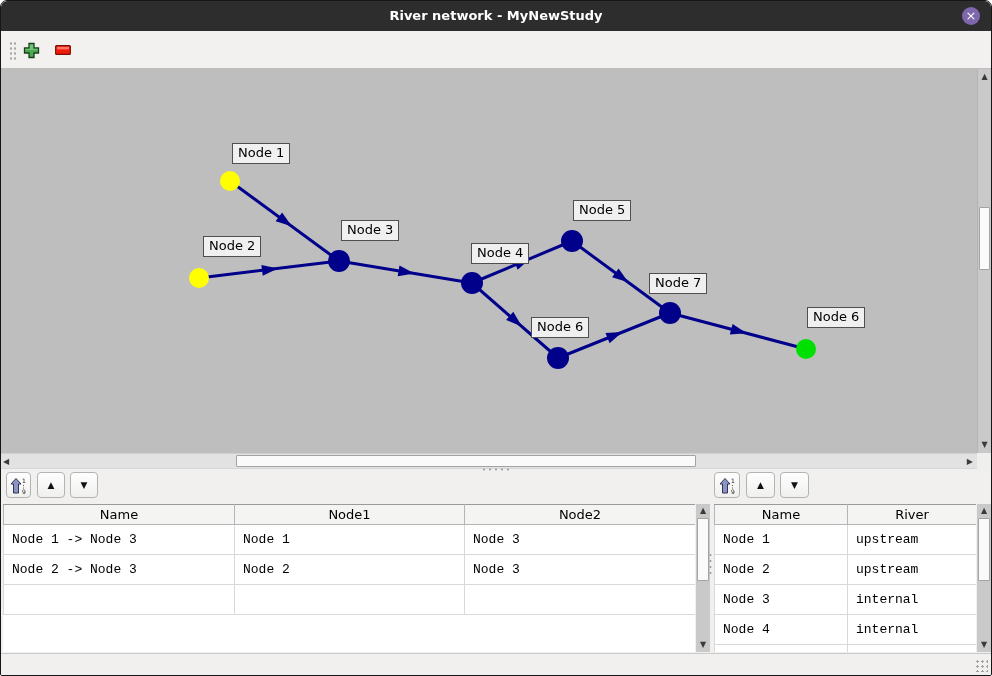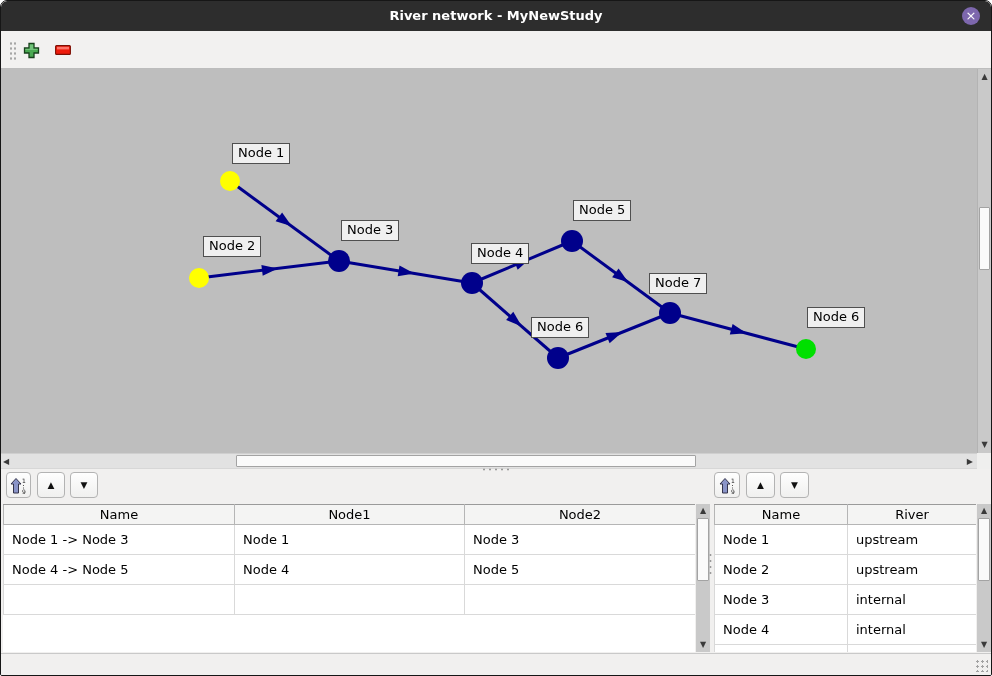--- a/index.html
+++ b/index.html
@@ -60,21 +60,21 @@
   .mb-up-r{left:745px;width:29px;}
   .mb-down-r{left:779px;width:29px;}
   
   .table-wrap{position:absolute;top:503px;height:148px;overflow:hidden;background:#ffffff;}
   .table-left{left:2px;width:692px;}
   .table-right{left:713px;width:262px;}
   .table-wrap table{border-collapse:collapse;table-layout:fixed;width:100%;font-size:13px;color:#000;
     border:1px solid #8f8f8f;}
   .table-wrap th{height:20px;font-weight:normal;background:#f4f4f3;border:1px solid #b5b5b5;
     border-top:1px solid #9a9a9a;text-align:center;padding:0;overflow:hidden;}
-  .table-wrap td{height:30px;border:1px solid #d9d9d9;padding:0 4px 0 8px;overflow:hidden;white-space:nowrap;}
+  .table-wrap td{height:30px;border:1px solid #d9d9d9;padding:0 4px 0 8px;overflow:hidden;white-space:nowrap;font-family:Liberation Mono, monospace;}
   
   .statusbar{position:absolute;left:0;right:0;top:652px;height:22px;background:#f1f0ef;border-top:1px solid #c9c9c9;}
 </style>
 </head>
 <body>
 
 <div class="window">
 
   <div class="titlebar">
     <div class="title">River network - MyNewStudy</div>
@@ -197,23 +197,23 @@
             <th>Node2</th>
           </tr>
         </thead>
         <tbody>
           <tr>
             <td>Node 1 -&gt; Node 3</td>
             <td>Node 1</td>
             <td>Node 3</td>
           </tr>
           <tr>
-            <td>Node 4 -&gt; Node 5</td>
-            <td>Node 4</td>
-            <td>Node 5</td>
+            <td>Node 2 -&gt; Node 3</td>
+            <td>Node 2</td>
+            <td>Node 3</td>
           </tr>
           <tr>
             <td></td>
             <td></td>
             <td></td>
           </tr>
         </tbody>
       </table>
     </div>
   <div class="scroll vscroll-table vscroll-left">

